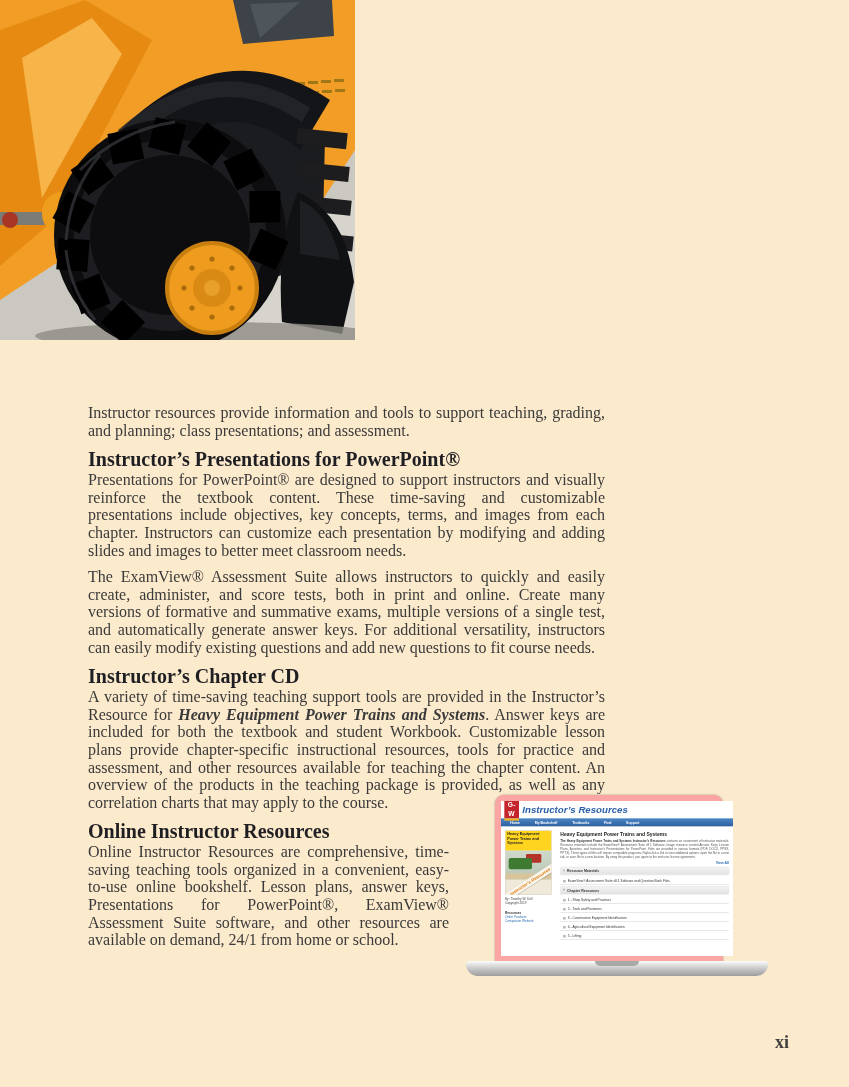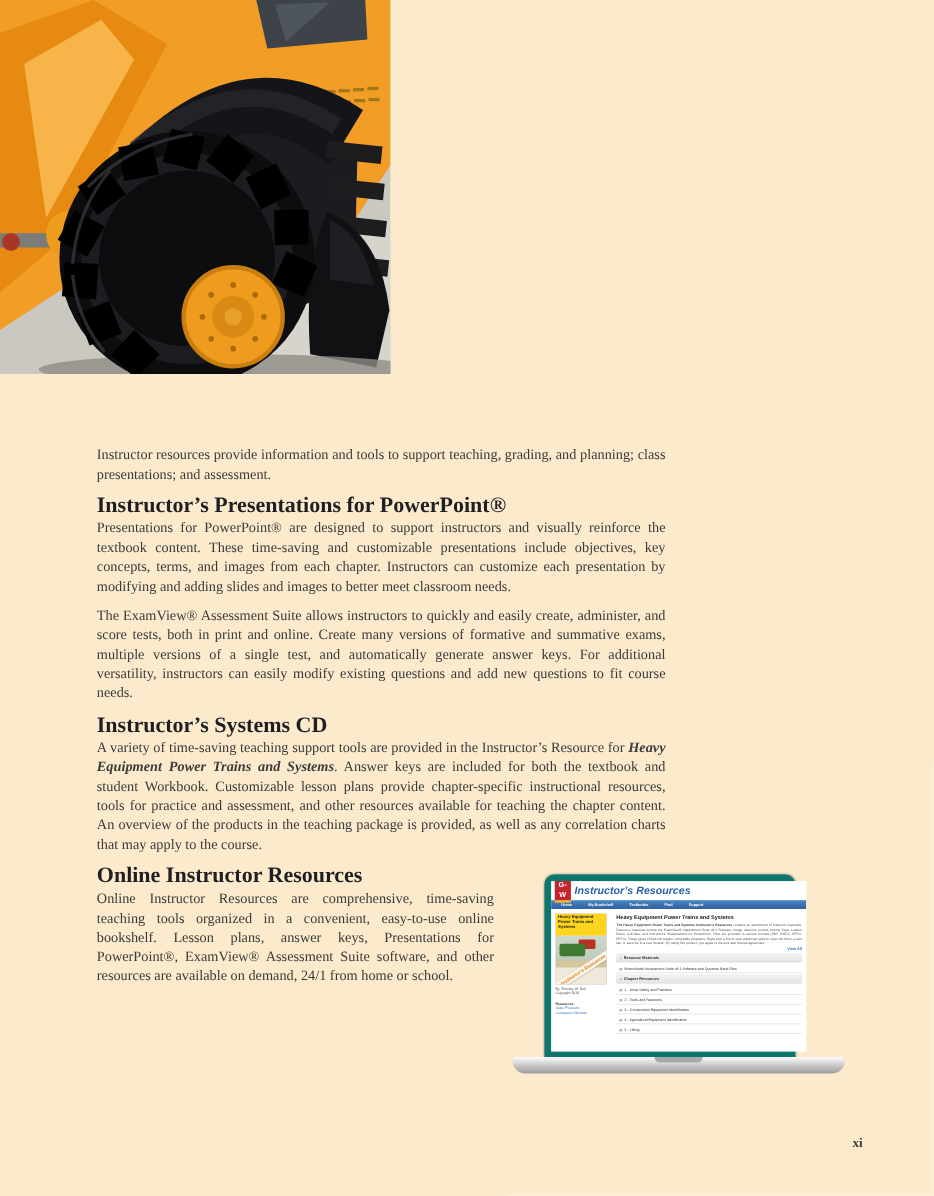--- a/index.html
+++ b/index.html
@@ -6,28 +6,28 @@
   .page{position:relative;width:849px;height:1087px;background:#FCEACD;overflow:hidden;
         font-family:"Liberation Serif",serif;}
   
   .photo{position:absolute;left:0;top:0;width:355px;height:340px;overflow:hidden;}
   
   .banner{position:absolute;left:355px;top:71px;width:494px;height:115px;background:#F8A61D;}
   .banner-title{padding:6px 0 0 35px;font-family:"DejaVu Serif",serif;font-weight:bold;
         font-size:37px;line-height:49px;color:#26262C;letter-spacing:.5px;}
   
   .content{position:absolute;left:88px;top:404px;width:517px;color:#3A3A3A;}
-  .content p{margin:0 0 9px 0;font-size:13px;line-height:17.6px;text-align:justify;}
+  .content p{margin:0 0 9px 0;font-size:16px;line-height:17.6px;text-align:justify;}
   .content h3{margin:11px 0 2px 0;font-size:20px;line-height:19px;color:#1F1F23;
         font-family:"Liberation Serif",serif;font-weight:bold;}
   .bold-italic{font-weight:bold;font-style:italic;}
   .narrow{width:361px;}
   
   .laptop{position:absolute;left:466px;top:795px;width:302px;height:186px;}
-  .laptop-screen{position:absolute;left:29px;top:0;width:228px;height:168px;background:#0f766e;
+  .laptop-screen{position:absolute;left:29px;top:0;width:228px;height:168px;background:#fca5a5;
         border-radius:9px 9px 0 0;box-shadow:0 0 2px rgba(0,0,0,.4);}
   .screen-inner{position:absolute;left:6px;top:6px;width:232px;height:155px;background:#fff;overflow:hidden;}
   .laptop-base{position:absolute;left:0;top:166px;width:302px;height:15px;
         background:linear-gradient(#fbfbfb,#c4c4c4 55%,#9d9d9d);border-radius:4px 4px 14px 14px;}
   .base-notch{position:absolute;left:129px;top:0;width:44px;height:5px;background:#a9a9a9;
         border-radius:0 0 6px 6px;}
   
   .site-scale{width:696px;height:465px;transform:scale(.33333);transform-origin:0 0;
         font-family:"Liberation Sans",sans-serif;}
   .site-header{height:46px;display:flex;align-items:center;padding:4px 10px 2px 10px;}
@@ -61,21 +61,21 @@
   .site-main .desc{margin:0;font-size:9px;line-height:1.4;color:#555;text-align:justify;}
   .desc b{color:#333;}
   .view-all{text-align:right;color:#2F6FB5;font-weight:bold;font-size:10.5px;margin:4px 0 6px 0;}
   .acc-section{display:flex;align-items:center;gap:6px;background:linear-gradient(#F3F3F3,#E2E2E2);
         border:1px solid #C9C9C9;border-radius:3px;font-size:10.5px;font-weight:bold;color:#333;
         padding:5px 8px;margin-bottom:7px;}
   .acc-item{display:flex;align-items:center;gap:6px;font-size:9.8px;color:#333;
         padding:5px 8px;border-bottom:1px solid #BBB;margin-bottom:5px;}
   .acc-icon{color:#777;font-size:9px;}
   
-  .page-num{position:absolute;left:775px;top:1032px;font-size:12px;font-weight:bold;color:#404040;}
+  .page-num{position:absolute;left:775px;top:1032px;font-size:18px;font-weight:bold;color:#404040;}
 </style>
 </head>
 <body>
 
 <div class="page">
 
   <div class="photo">
     <svg width="355" height="340" viewBox="0 0 355 340" xmlns="http://www.w3.org/2000/svg">
       <rect width="355" height="340" fill="#CBC8C1"></rect>
       <rect x="230" y="200" width="125" height="140" fill="#D7D4CD"></rect>
@@ -161,21 +161,21 @@
 
 
   <div class="content">
     <p>Instructor resources provide information and tools to support teaching, grading, and planning; class presentations; and assessment.</p>
 
     <h3>Instructor’s Presentations for PowerPoint®</h3>
     <p>Presentations for PowerPoint® are designed to support instructors and visually reinforce the textbook content. These time-saving and customizable presentations include objectives, key concepts, terms, and images from each chapter. Instructors can customize each presentation by modifying and adding slides and images to better meet classroom needs.</p>
 
     <p>The ExamView® Assessment Suite allows instructors to quickly and easily create, administer, and score tests, both in print and online. Create many versions of formative and summative exams, multiple versions of a single test, and automatically generate answer keys. For additional versatility, instructors can easily modify existing questions and add new questions to fit course needs.</p>
 
-    <h3>Instructor’s Systems CD</h3>
+    <h3>Instructor’s Chapter CD</h3>
     <p><span>A variety of time-saving teaching support tools are provided in the Instructor’s Resource for </span><span class="bold-italic">Heavy Equipment Power Trains and Systems</span><span>. Answer keys are included for both the textbook and student Workbook. Customizable lesson plans provide chapter-specific instructional resources, tools for practice and assessment, and other resources available for teaching the chapter content. An overview of the products in the teaching package is provided, as well as any correlation charts that may apply to the course.</span></p>
 
     <h3>Online Instructor Resources</h3>
     <p class="narrow">Online Instructor Resources are comprehensive, time-saving teaching tools organized in a convenient, easy-to-use online bookshelf. Lesson plans, answer keys, Presentations for PowerPoint®, ExamView® Assessment Suite software, and other resources are available on demand, 24/1 from home or school.</p>
   </div>
 
   <div class="laptop">
     <div class="laptop-screen">
       <div class="screen-inner">
         <div class="site-scale">

